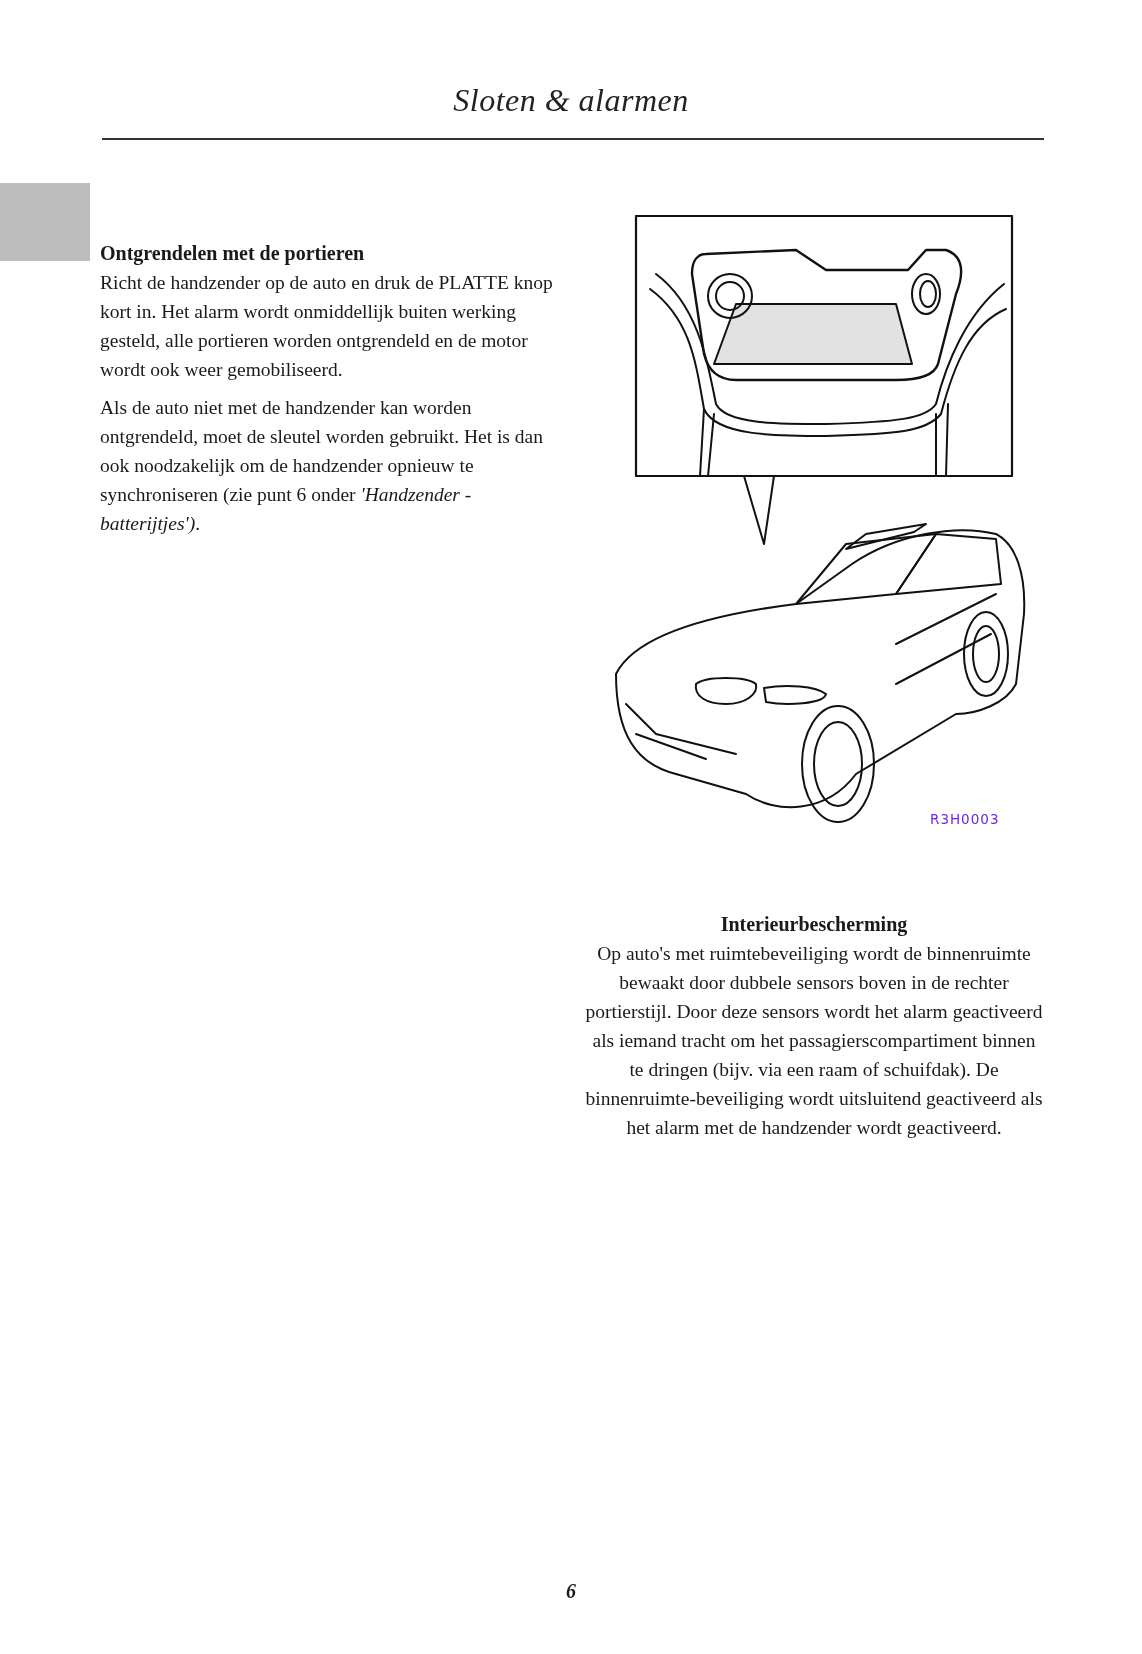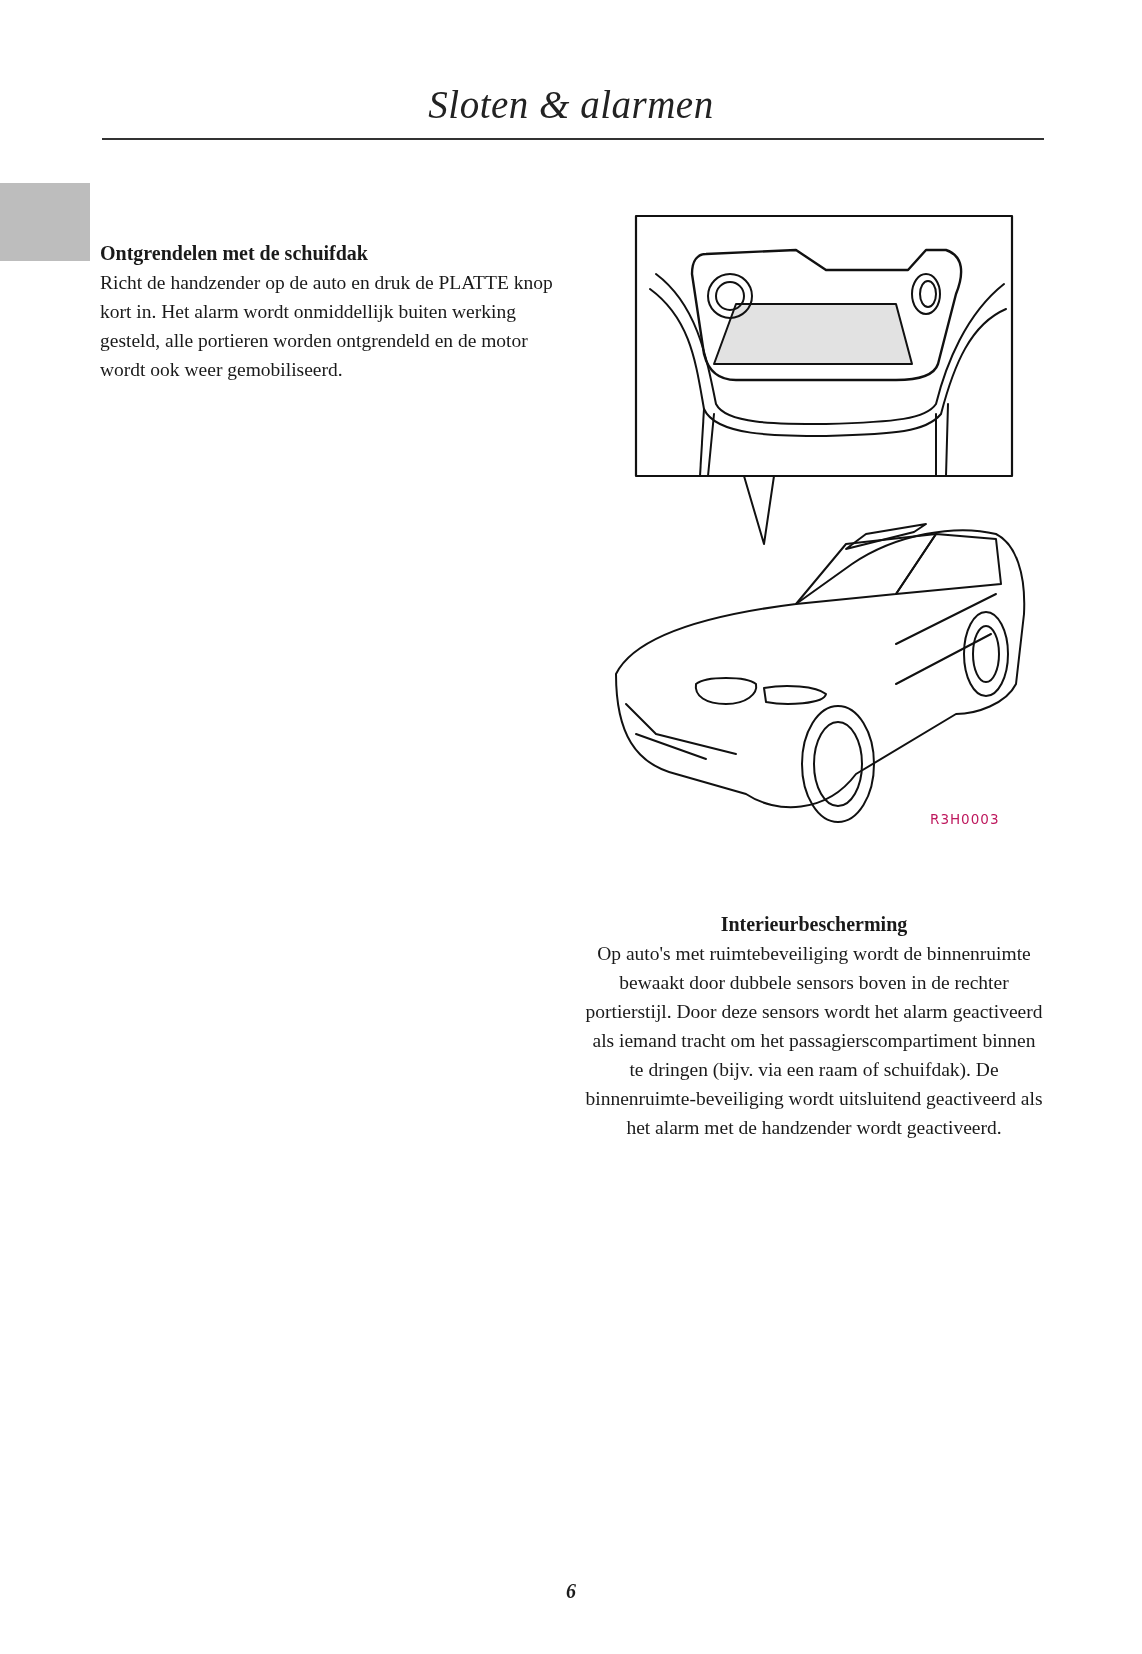--- a/index.html
+++ b/index.html
@@ -1,45 +1,46 @@
 <!DOCTYPE html>
 <html><head>
   <meta charset="utf-8">
   <style>
     html, body { margin: 0; padding: 0; background: #ffffff; }
     body { width: 1142px; height: 1654px; position: relative; overflow: hidden;
            font-family: "Liberation Serif", "DejaVu Serif", serif; color: #1a1a1a; }
     .page-title { position: absolute; left: 0; right: 0; top: 82px; text-align: center;
-                  font-style: italic; font-size: 39px; letter-spacing: 0.5px; color: #222; }
+                  font-style: italic; font-size: 32px; letter-spacing: 0.5px; color: #222; }
     .title-rule { position: absolute; left: 102px; width: 942px; top: 138px; height: 2px; background: #333; }
     .side-tab { position: absolute; left: 0; top: 183px; width: 90px; height: 78px; background: #bdbdbd; }
     .col { position: absolute; font-size: 19.5px; line-height: 29px; }
     .col-left { left: 100px; top: 213px; width: 460px; }
     .col-right { left: 584px; top: 910px; width: 460px; text-align: center; }
     p { margin: 0 0 9px 0; }
     .heading { font-weight: bold; font-size: 20px; margin-top: 26px; line-height: 29px; }
     .heading-r { font-weight: bold; font-size: 20px; line-height: 29px; }
     em { font-style: italic; }
     .figure { position: absolute; left: 596px; top: 214px; width: 440px; height: 640px; }
     .figure svg { position: absolute; left: 0; top: 0; }
     .fig-code { position: absolute; left: 334px; top: 597px; font-family: "DejaVu Sans", sans-serif;
-                font-size: 13.5px; letter-spacing: 1px; color: #be185d; }
+                font-size: 13.5px; letter-spacing: 1px; color: #6d28d9; }
     .page-number { position: absolute; left: 0; right: 0; top: 1580px; text-align: center;
                    font-style: italic; font-weight: bold; font-size: 20px; }
   </style>
 </head>
 <body>
 
 <div class="page-title">Sloten &amp; alarmen</div>
 <div class="title-rule"></div>
 <div class="side-tab"></div>
 
 <div class="col col-left">
-  <div class="heading">Ontgrendelen met de schuifdak</div>
+  <div class="heading">Ontgrendelen met de portieren</div>
   <p>Richt de handzender op de auto en druk de PLATTE knop kort in. Het alarm wordt onmiddellijk buiten werking gesteld, alle portieren worden ontgrendeld en de motor wordt ook weer gemobiliseerd.</p>
+  <p><span>Als de auto niet met de handzender kan worden ontgrendeld, moet de sleutel worden gebruikt. Het is dan ook noodzakelijk om de handzender opnieuw te synchroniseren (zie punt 6 onder </span><em>'Handzender - batterijtjes')</em><span>.</span></p>
 </div>
 
 <div class="figure">
   <svg width="440" height="640" viewBox="0 0 440 640">
     <g fill="none" stroke="#111" stroke-width="2" stroke-linecap="round" stroke-linejoin="round">
 
       <rect x="40" y="2" width="376" height="260" stroke-width="2.2"></rect>
 
       <path d="M60 60 C 100 90, 110 140, 120 190 C 130 210, 180 210, 230 210 C 300 208, 330 205, 340 190 C 350 150, 370 100, 408 70"></path>
       <path d="M54 75 C 95 105, 100 150, 108 195 C 120 222, 180 222, 230 222 C 300 220, 330 218, 345 200 C 358 150, 375 110, 410 95"></path>

